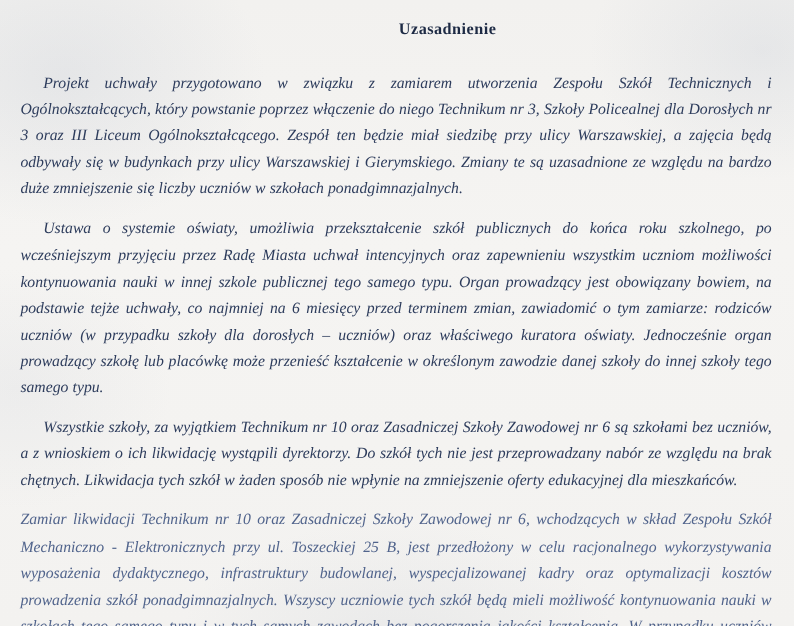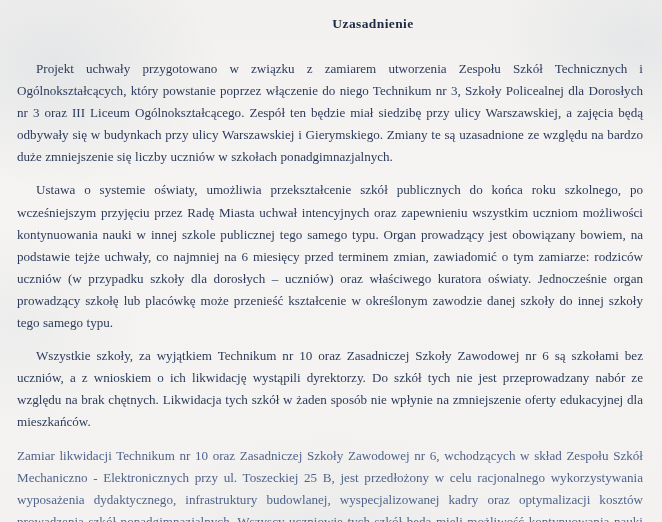--- a/index.html
+++ b/index.html
@@ -52,20 +52,21 @@
 
   p.para {
     margin: 0 0 11px 0;
     text-align: justify;
     text-justify: inter-word;
     font-size: 13.1px;
     line-height: 22.1px;
     text-indent: 19px;
     color: #2d3c5c;
     word-spacing: 0.2px;
+    font-style: italic;
   }
 
   
   p.para.tint {
     color: #51648c;
     text-indent: 0;
   }
 </style>
 </head>
 <body>

